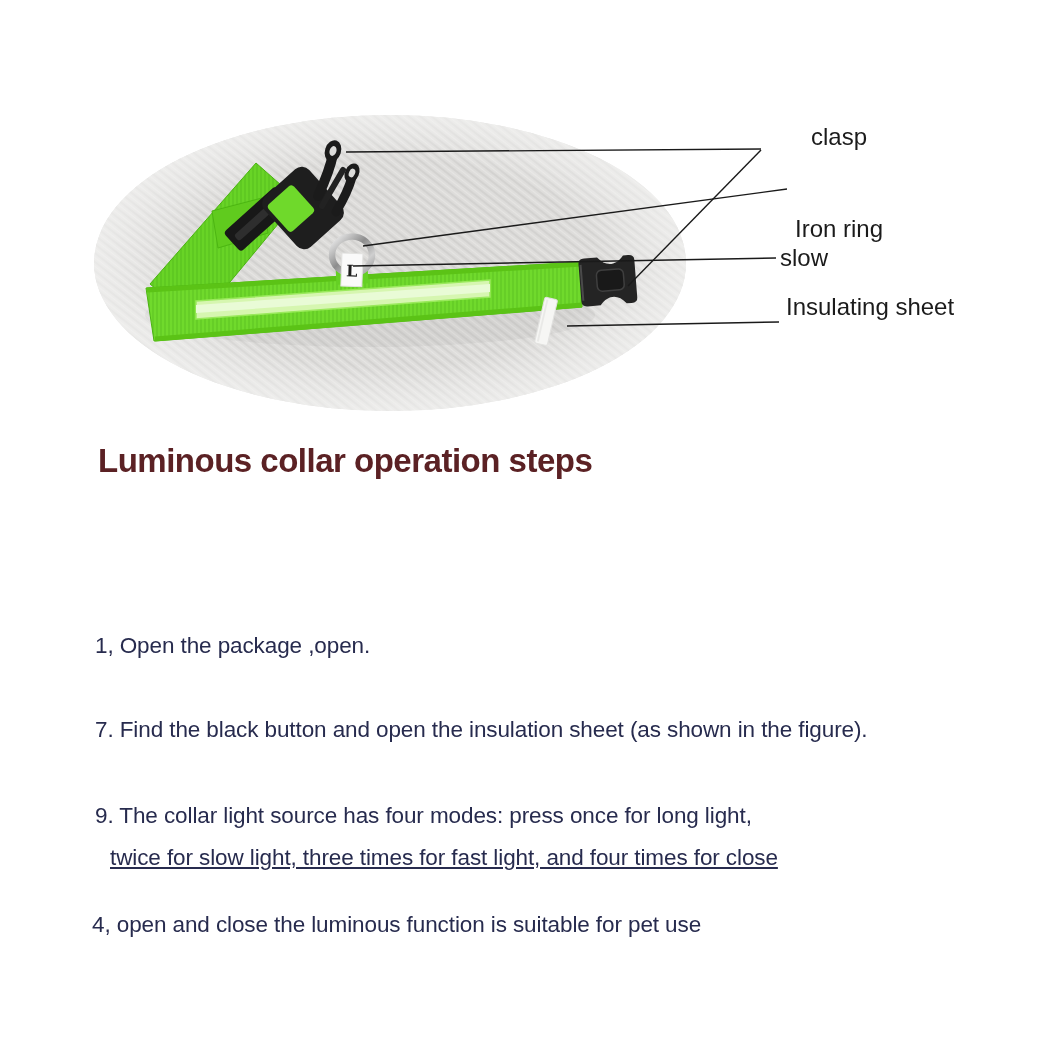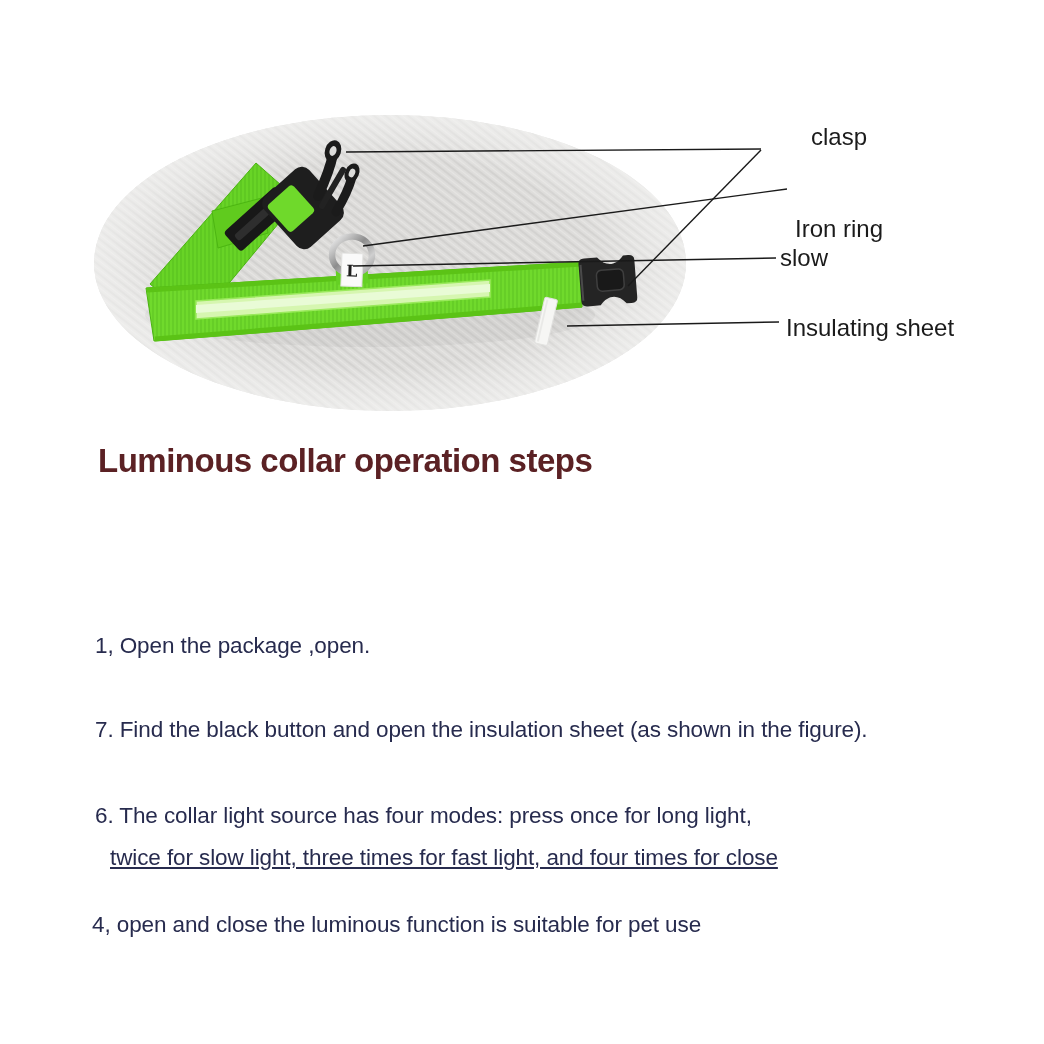--- a/index.html
+++ b/index.html
@@ -16,21 +16,21 @@
     position:absolute;
     font-size:24px;
     line-height:28px;
     font-weight:400;
     color:#1b1b1b;
     white-space:nowrap;
   }
   #label-clasp{left:811px;top:123px;}
   #label-iron-ring{left:795px;top:172px;margin-top:43px;}
   #label-size{left:780px;top:244px;}
-  #label-insulating-sheet{left:786px;top:314px;}
+  #label-insulating-sheet{left:786px;top:293px;}
   #page-title{
     position:absolute;left:98px;top:441px;
     font-size:33px;line-height:40px;
     font-weight:700;letter-spacing:-0.5px;
     color:#5b2124;white-space:nowrap;text-align:right;
   }
   .step{
     position:absolute;
     font-size:22.5px;line-height:28px;
     font-weight:500;letter-spacing:-0.1px;
@@ -141,17 +141,17 @@
     <div class="callout-label" id="label-clasp">clasp</div>
     <div class="callout-label" id="label-iron-ring">Iron ring</div>
     <div class="callout-label" id="label-size">slow</div>
     <div class="callout-label" id="label-insulating-sheet">Insulating sheet</div>
   </div>
 
   <div id="page-title">Luminous collar operation steps</div>
 
   <div class="step" id="step-1">1, Open the package ,open.</div>
   <div class="step" id="step-2">7. Find the black button and open the insulation sheet (as shown in the figure).</div>
-  <div class="step" id="step-3a">6. The collar light source has four modes: press once for long light,</div>
+  <div class="step" id="step-3a">9. The collar light source has four modes: press once for long light,</div>
   <div class="step" id="step-3b">twice for slow light, three times for fast light, and four times for close</div>
   <div class="step" id="step-4">4, open and close the luminous function is suitable for pet use</div>
 
 </div>
 
 </body></html>

